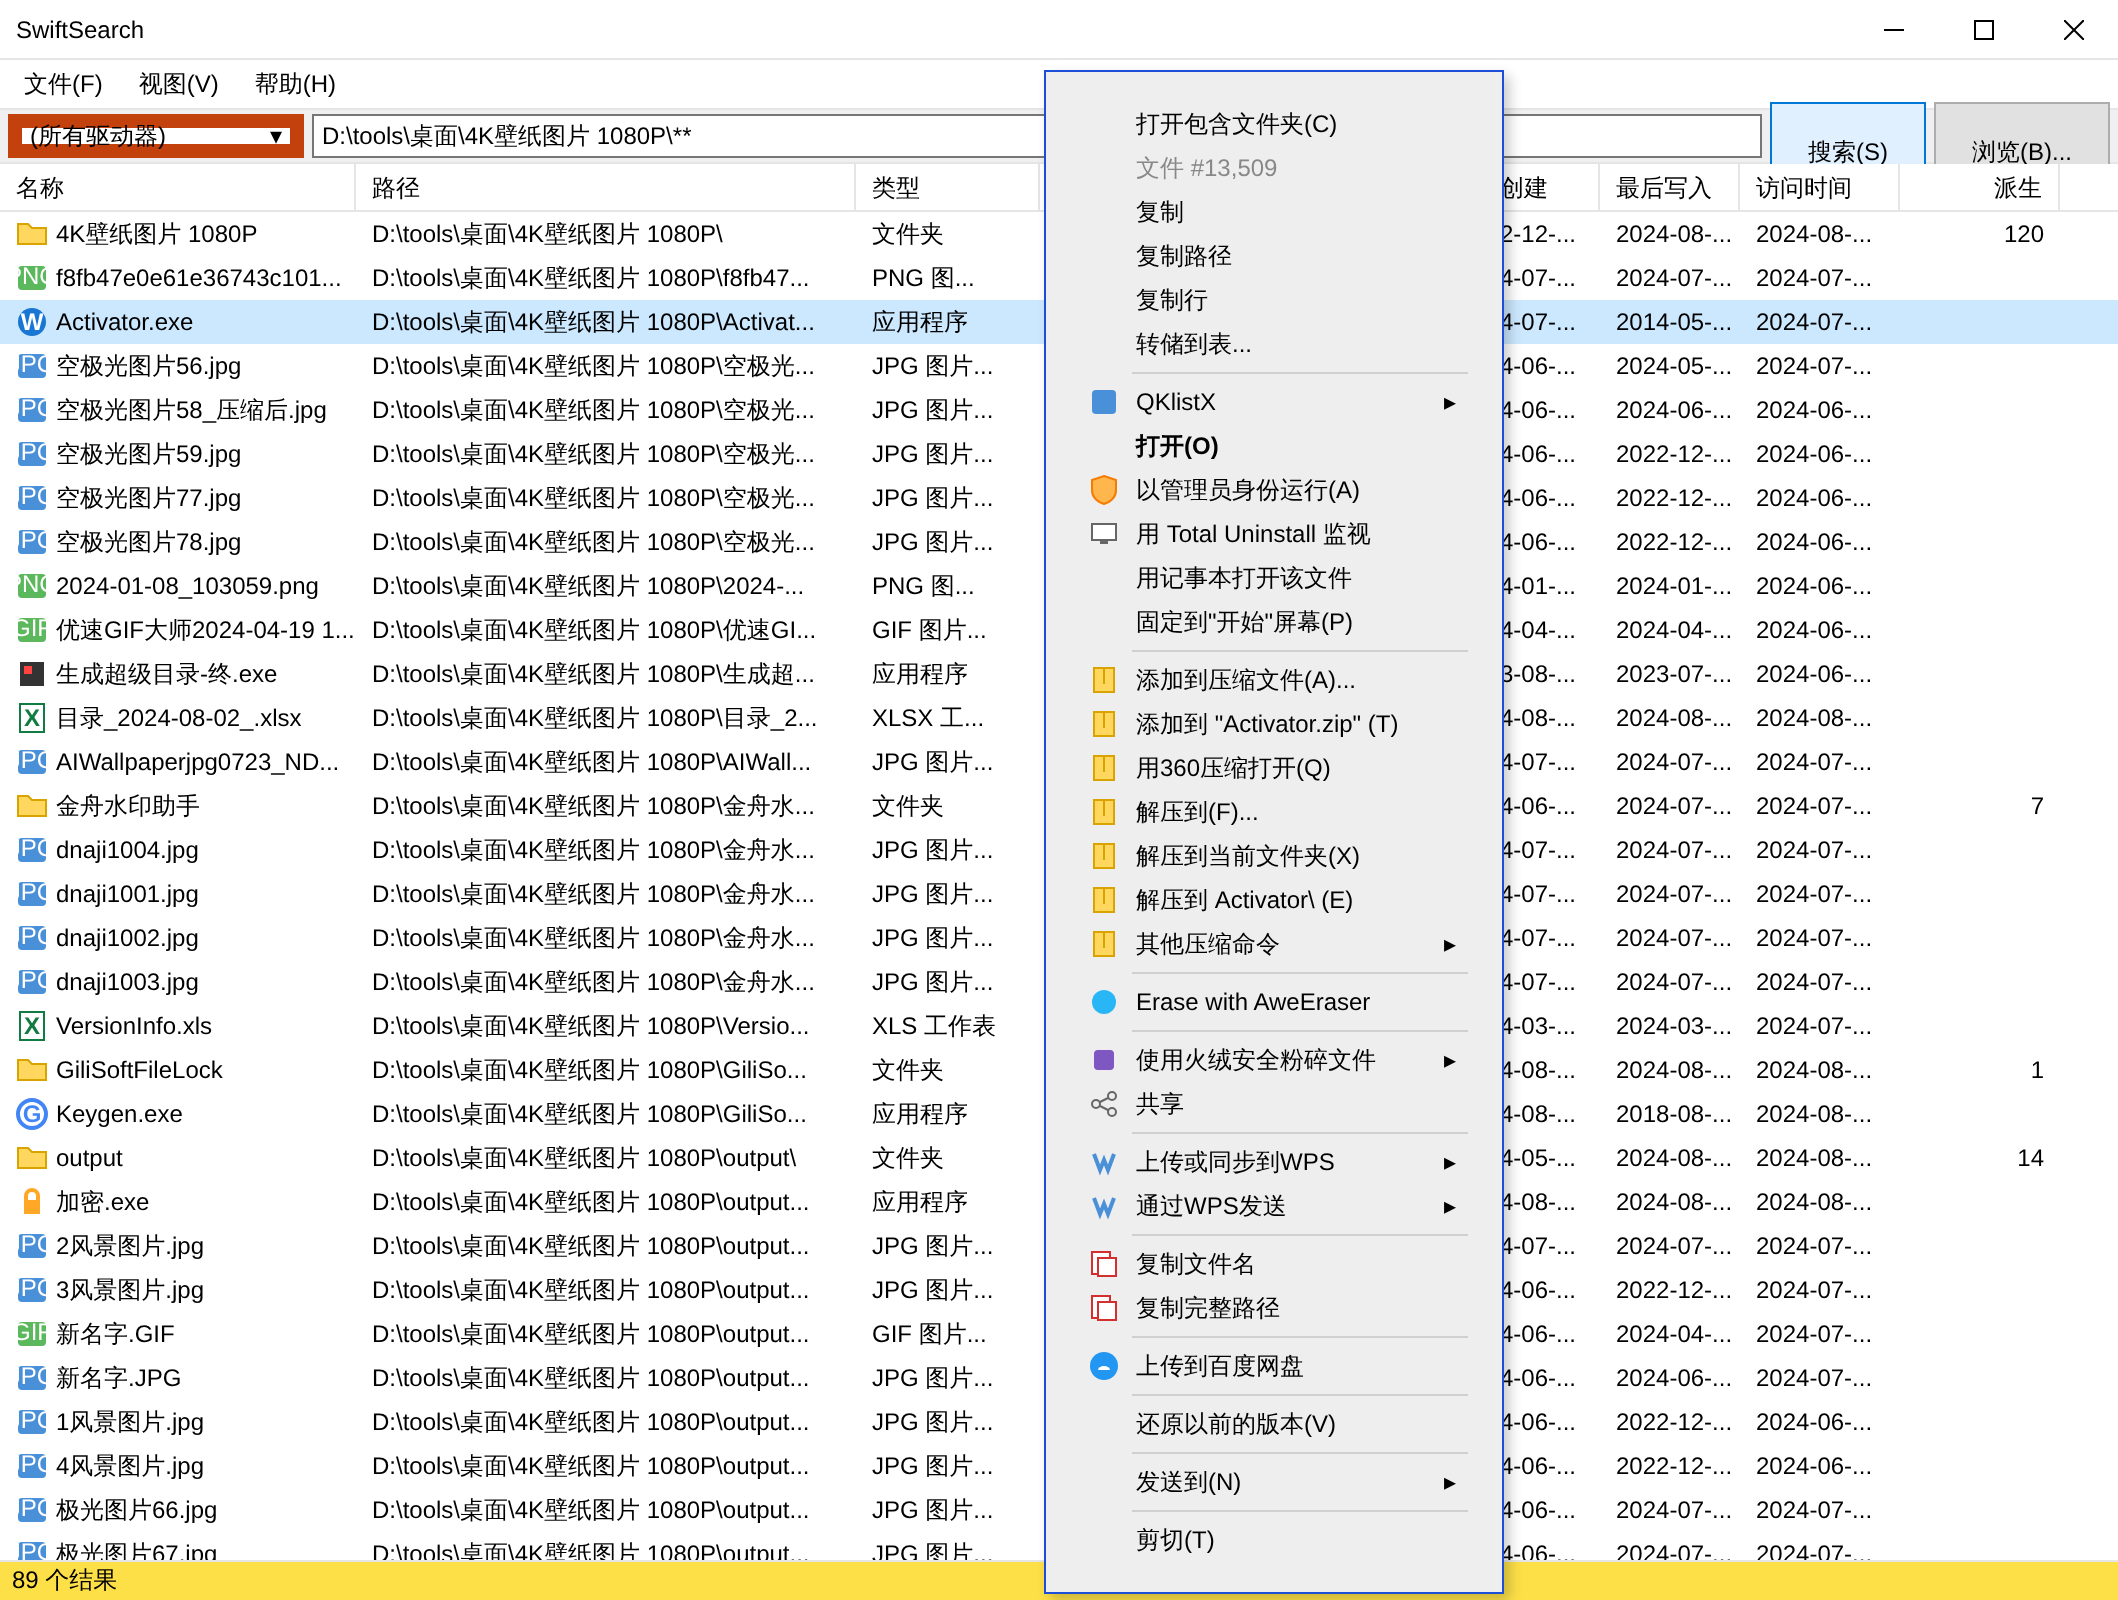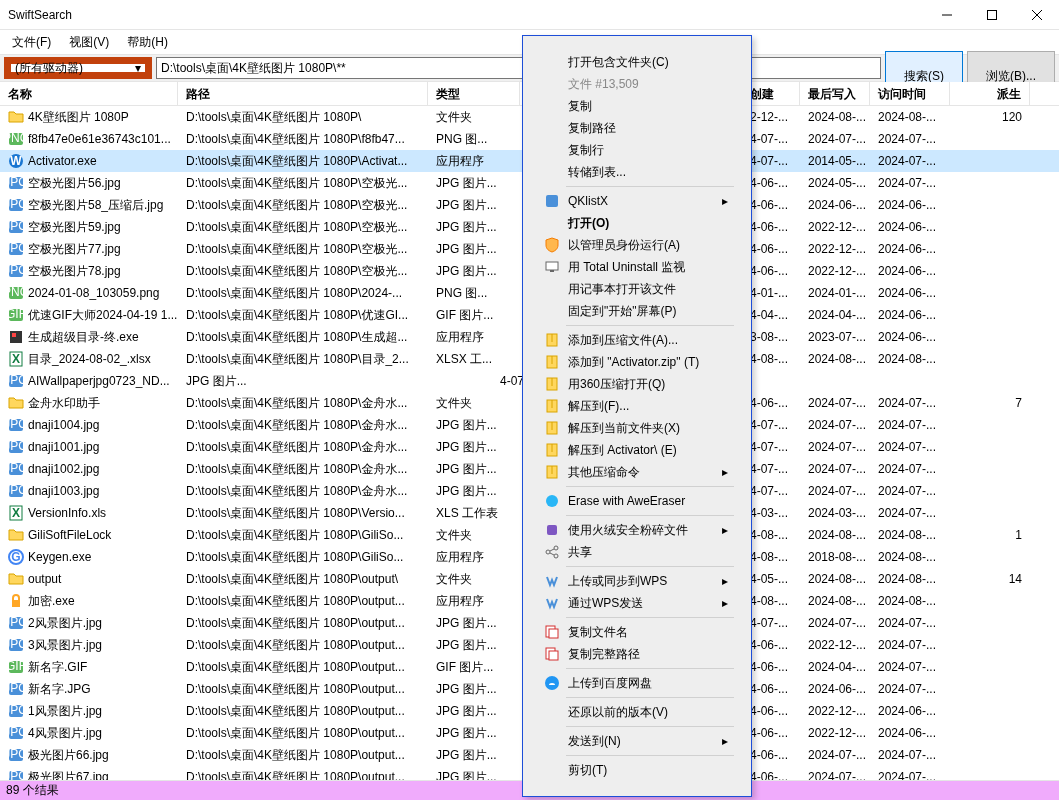--- a/index.html
+++ b/index.html
@@ -9,36 +9,36 @@
 .win-controls { display: flex; }
 .win-controls div { width: 45px; height: 30px; display: flex; align-items: center; justify-content: center; cursor: pointer; }
 .menubar { height: 24px; display: flex; align-items: center; padding-left: 4px; gap: 2px; }
 .menubar div { padding: 2px 8px; cursor: pointer; }
 .toolbar { height: 28px; display: flex; align-items: center; gap: 4px; padding: 0 4px; border-top: 1px solid #e5e5e5; border-bottom: 1px solid #e5e5e5; background: #f0f0f0; }
 .drive-select { width: 148px; height: 22px; border: 7px solid #c2410c; background: #fff; display: flex; align-items: center; justify-content: space-between; padding: 0 4px; }
 .path-input { flex: 1; height: 22px; border: 1px solid #767676; padding: 0 4px; background: #fff; outline: none; }
 .btn { height: 22px; padding: 16px 18px; border: 1px solid #0078d7; background: #e1f0ff; cursor: pointer; }
 .btn.secondary { border-color: #adadad; background: #e1e1e1; }
 .table-container { height: calc(100% - 30px - 24px - 28px - 20px); overflow: hidden; position: relative; }
-.table-header { display: flex; height: 24px; background: #fff; border-bottom: 1px solid #e5e5e5; font-weight: bold; }
+.table-header { display: flex; height: 24px; background: #fff; border-bottom: 1px solid #e5e5e5; }
 .table-header div { padding: 4px 8px; border-right: 1px solid #e5e5e5; overflow: hidden; white-space: nowrap; text-overflow: ellipsis; }
 .table-body { overflow-y: auto; height: calc(100% - 24px); }
 .row { display: flex; height: 22px; align-items: center; }
 .row.selected { background: #cce8ff; }
 .cell { padding: 2px 8px; overflow: hidden; white-space: nowrap; text-overflow: ellipsis; display: flex; align-items: center; gap: 4px; }
 .col-name { width: 178px; }
 .col-path { width: 250px; }
 .col-type { width: 92px; }
 .col-created { width: 80px; }
 .col-modified { width: 70px; }
 .col-accessed { width: 80px; }
 .col-extra { width: 60px; text-align: right; justify-content: flex-end; }
 .col-hidden { width: 150px; }
 .icon { width: 16px; height: 16px; flex-shrink: 0; display: inline-block; }
-.statusbar { height: 20px; border-top: 1px solid #e5e5e5; padding: 2px 6px; display: flex; align-items: center; background: #f0abfc; }
+.statusbar { height: 20px; border-top: 1px solid #e5e5e5; padding: 2px 6px; display: flex; align-items: center; background: #fde047; }
 .context-menu { position: absolute; left: 522px; top: 19px; width: 230px; background: #eeeeee; border: 1px solid #1d4ed8; box-shadow: 3px 3px 6px rgba(0,0,0,0.2); z-index: 100; padding: 15px; margin-top: 16px; }
 .menu-item { height: 22px; display: flex; align-items: center; padding: 0 24px 0 30px; position: relative; cursor: pointer; }
 .menu-item.disabled { color: #888; }
 .menu-icon { position: absolute; left: 6px; width: 16px; height: 16px; }
 .menu-sep { height: 1px; background: #d0d0d0; margin: 3px 2px 3px 28px; }
 .menu-arrow { position: absolute; right: 8px; }
 .menu-item.bold { font-weight: bold; }
 svg { display: block; }
 </style>
 </head>
@@ -313,20 +313,21 @@
       <div class="row">
     <div class="cell col-name">
           <span class="icon">
             <svg width="16" height="16">
               <rect x="1" y="2" width="14" height="12" rx="2" fill="#4a90d9"></rect>
               <text x="8" y="11" font-size="6" fill="#fff" text-anchor="middle">JPG</text>
             </svg>
           </span>
           <span>AIWallpaperjpg0723_ND...</span>
         </div>
+    <div class="cell col-path">D:\tools\桌面\4K壁纸图片 1080P\AIWall...</div>
     <div class="cell col-type">JPG 图片...</div>
     <div class="cell col-hidden"></div>
     <div class="cell col-created" style="padding-left:80px;width:130px">4-07-...</div>
     <div class="cell col-modified">2024-07-...</div>
     <div class="cell col-accessed">2024-07-...</div>
     <div class="cell col-extra" style="width:80px"></div>
       </div>
       <div class="row">
     <div class="cell col-name">
           <span class="icon">

